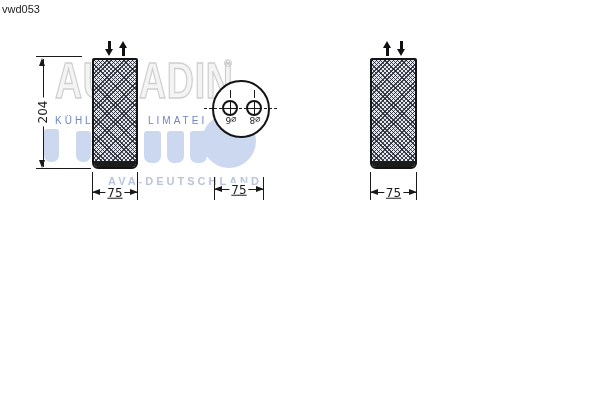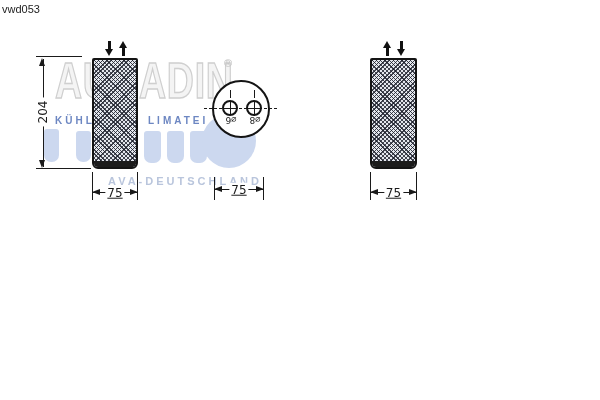--- a/index.html
+++ b/index.html
@@ -10,21 +10,21 @@
   .abs { position:absolute; }
 
   
   .wm { z-index:1; }
   .wm-brand {
     font-weight:bold; font-size:50px; line-height:1; color:#f4f4f4;
     -webkit-text-stroke:1.5px #cfcfcf; letter-spacing:1px;
     transform:scaleX(.75); transform-origin:left top; white-space:nowrap;
   }
   .wm-reg { font-size:11px; color:#c6c6c6; font-weight:bold; }
-  .wm-tag { font-size:10px; font-weight:bold; letter-spacing:3px; color:#6d87c2; white-space:nowrap; }
+  .wm-tag { font-size:10px; font-weight:normal; letter-spacing:3px; color:#6d87c2; white-space:nowrap; }
   .wm-foot { font-size:11px; font-weight:bold; letter-spacing:3px; color:#b9c5dc; white-space:nowrap; }
   .wm-bar { background:#ccd8ef; border-radius:3px 3px 7px 7px; }
   .wm-disc { background:#ccd8ef; border-radius:50%; }
 
   
   .draw { z-index:2; }
   .ln { background:#1a1a1a; }
   .cyl {
     box-sizing:border-box; border:2px solid #141414; border-radius:2px 2px 6px 6px;
     background-color:#e4e7ed;

